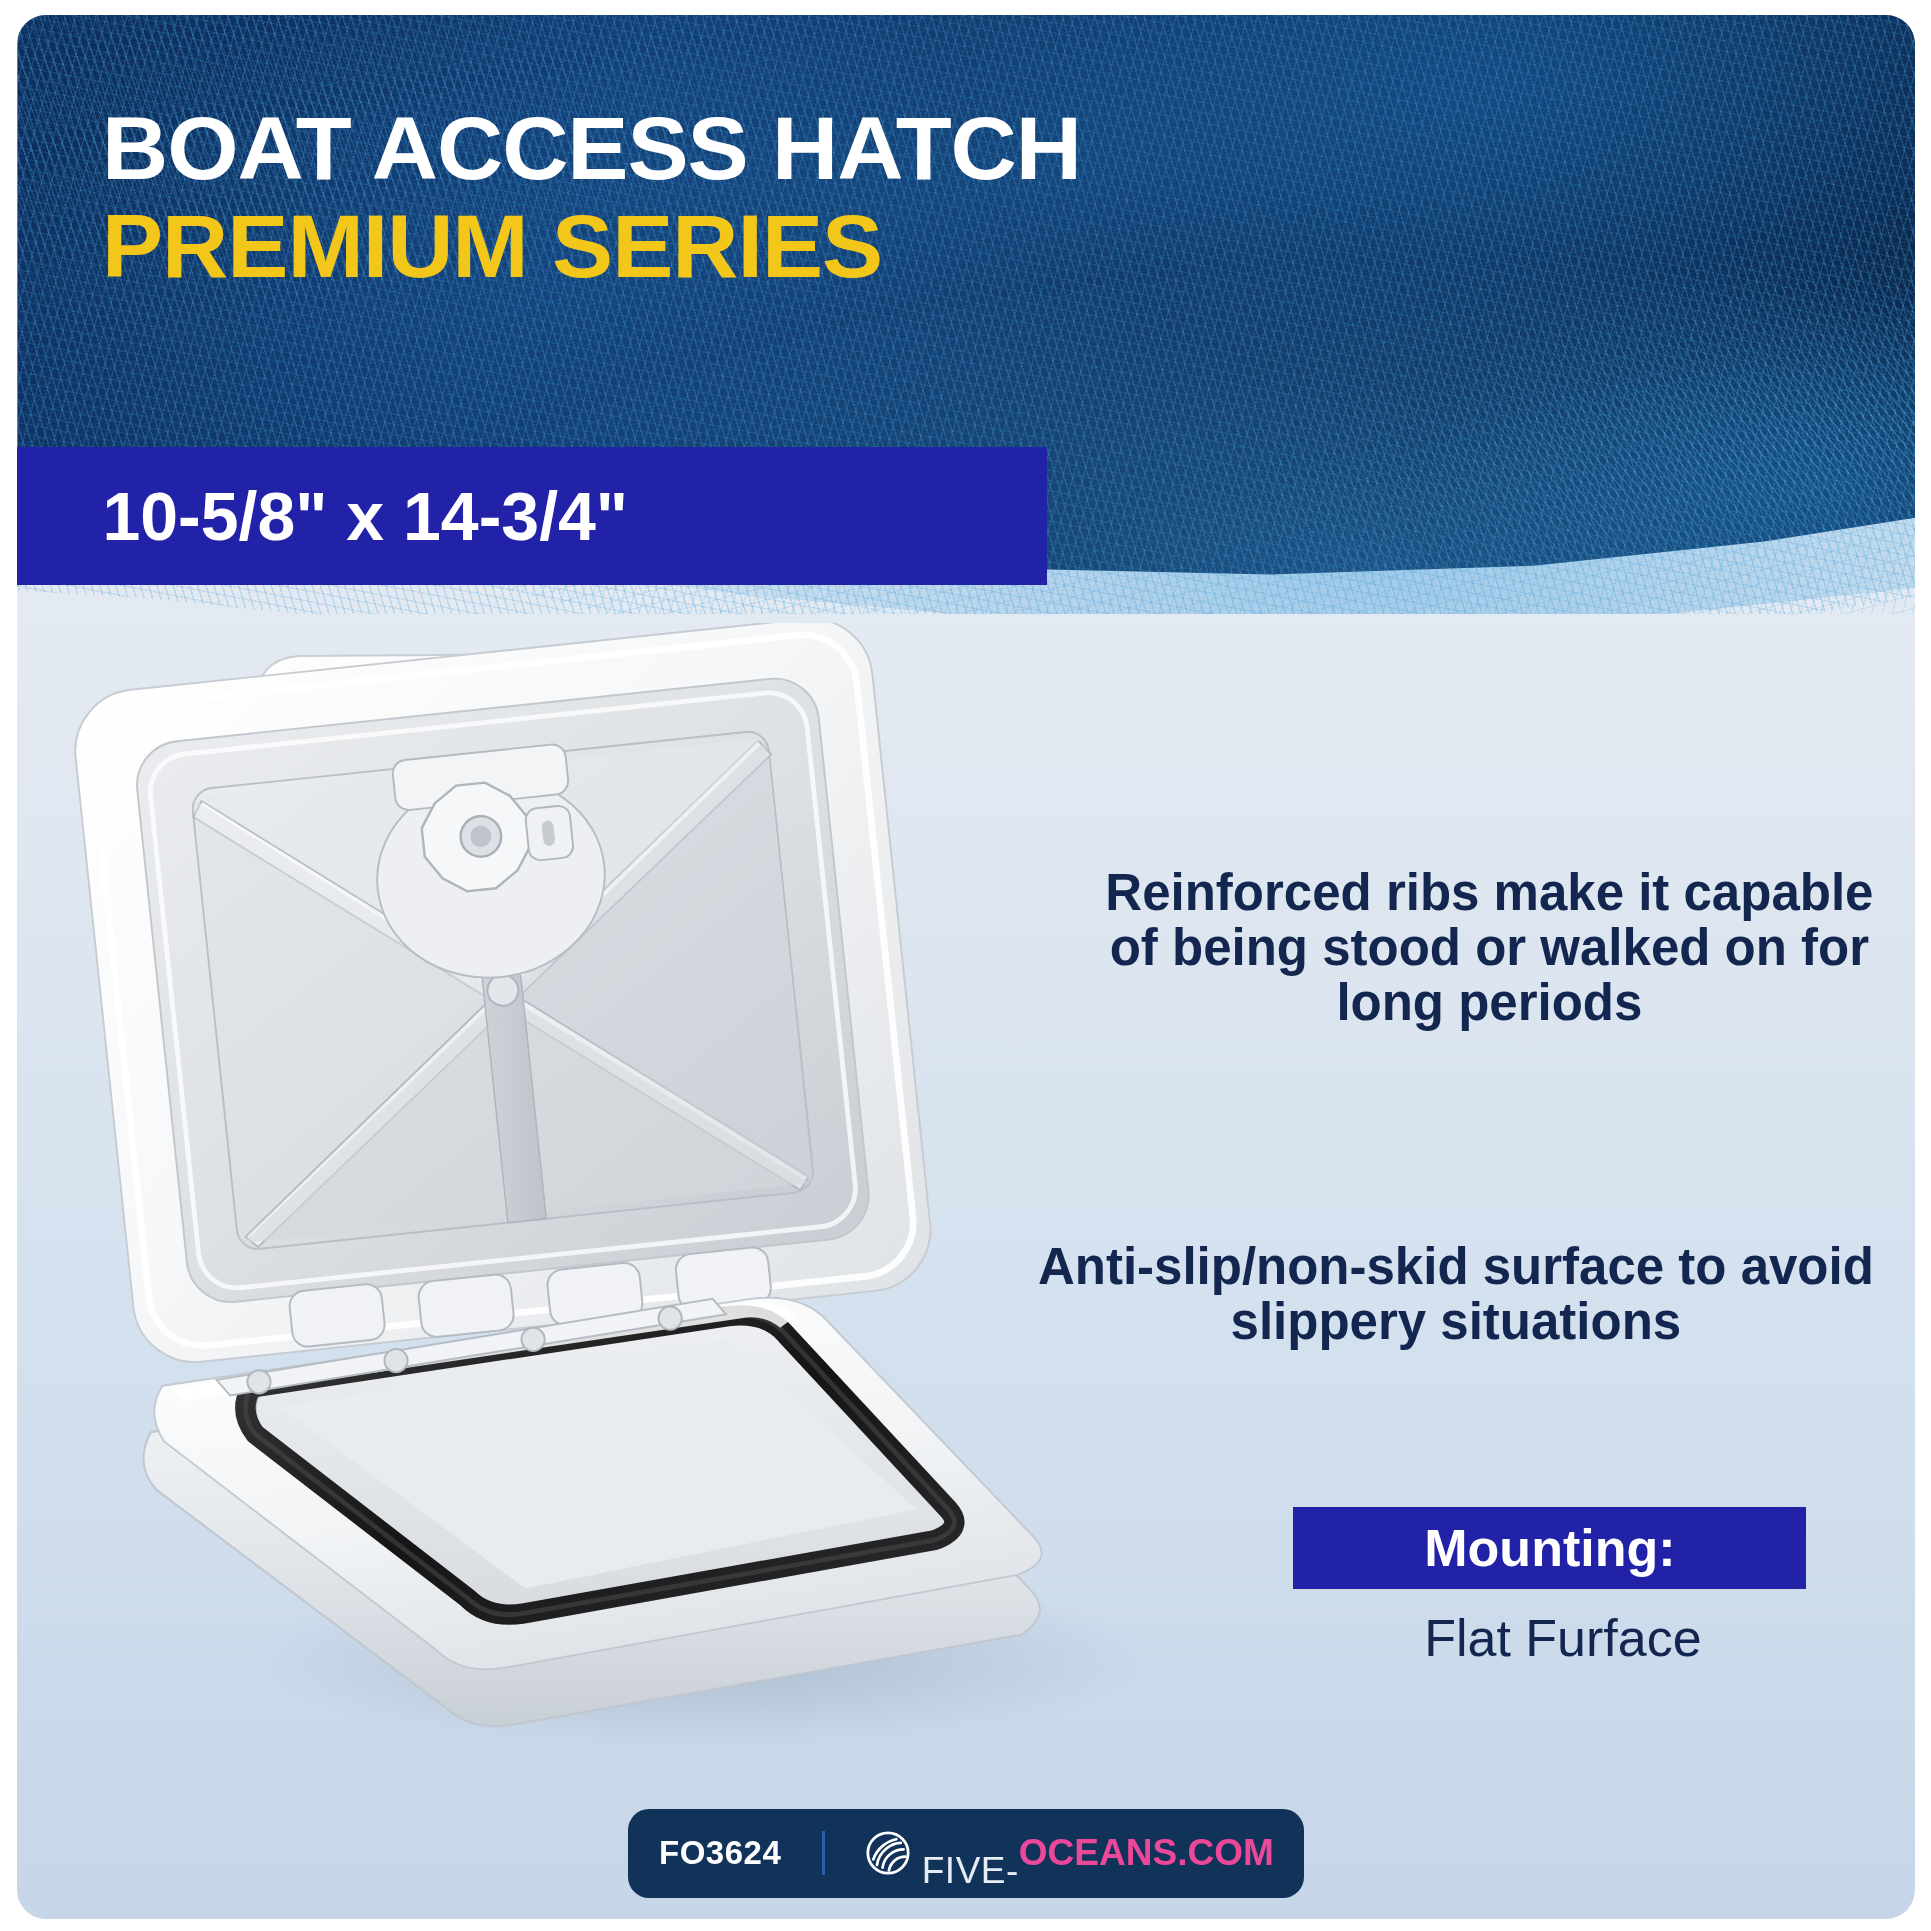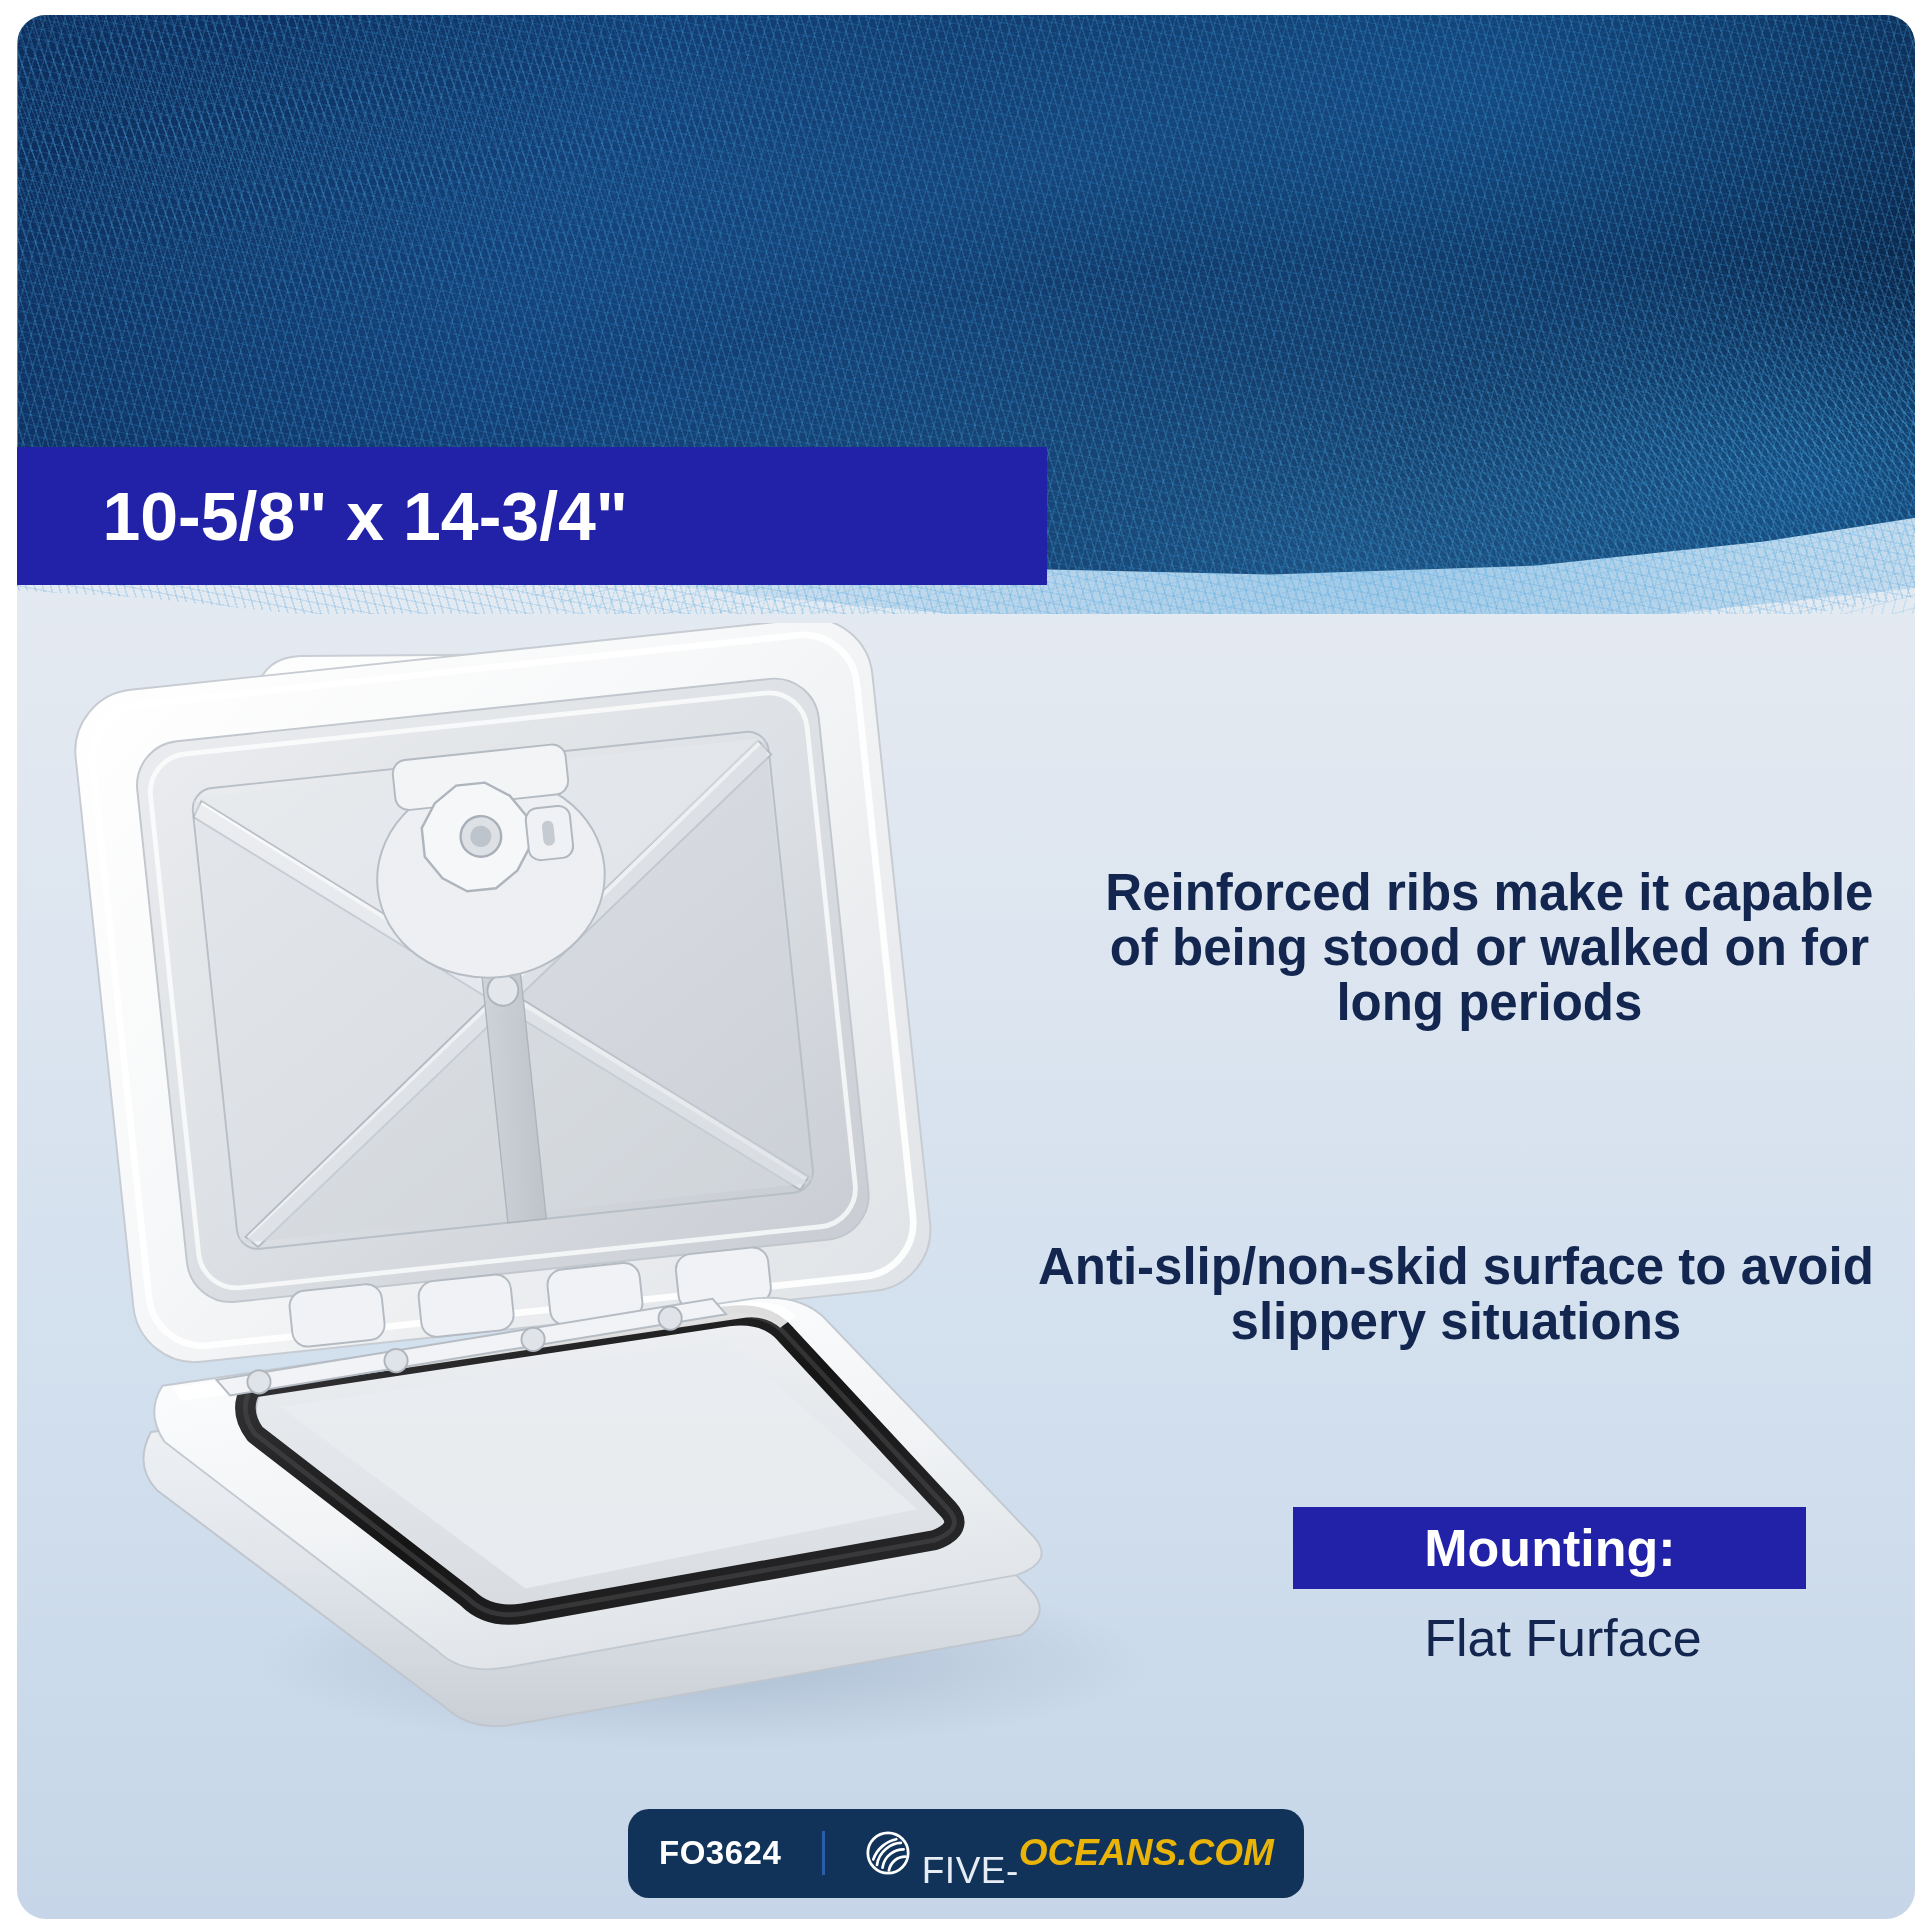--- a/index.html
+++ b/index.html
@@ -187,38 +187,42 @@
   #footer-divider{
     width:2.9px; height:44px;
     background:#2A5EA8;
     margin:0 41px;
   }
   #footer-brand{
     display:flex; align-items:center; gap:11.6px;
   }
   #shell-icon{ width:44px; height:44px; display:block; }
   .brand-light{ color:#E6EDF5; font-weight:normal; font-size:37px; letter-spacing:0.5px;margin-top:36px; }
-  .brand-bold{ color:#eab308; font-weight:bold; font-size:37px; letter-spacing:0px;font-style:italic; }
+  .brand-bold{ color:#ec4899; font-weight:bold; font-size:37px; letter-spacing:0px; }
 </style>
 </head>
 <body>
 
 <div id="card">
 
   <div id="header">
     <div id="header-bg"></div>
     <div class="wave" id="wave-dots-a"></div>
     <div class="wave" id="wave-dots-b"></div>
     <div class="wave">
       <div id="wave-sweep-1"></div>
       <div id="wave-sweep-2"></div>
       <div id="wave-ridge"></div>
       <div id="wave-ridge-2"></div>
     </div>
 
+    <div id="title-block">
+      <div class="title-line" id="title-main">BOAT ACCESS HATCH</div>
+      <div class="title-line" id="title-sub">PREMIUM SERIES</div>
+    </div>
   </div>
 
   <div id="dimension-badge">
     <span id="dimension-text">10-5/8" x 14-3/4"</span>
   </div>
 
   <div id="product">
     <svg viewBox="0 0 1320 1190" xmlns="http://www.w3.org/2000/svg" aria-hidden="true">
       <defs>
         <linearGradient id="lidOuter" x1="0" y1="0" x2="1" y2="1">

